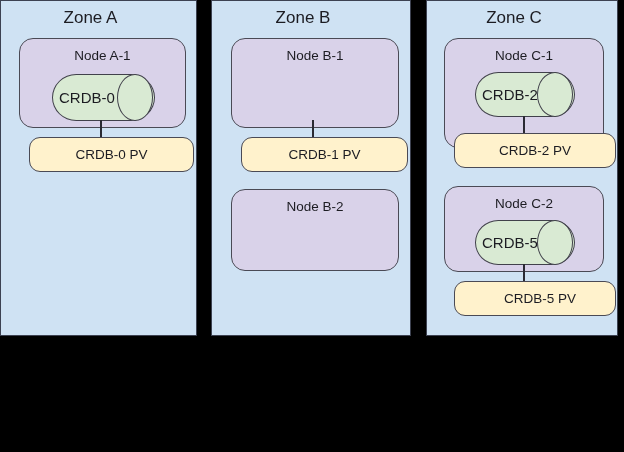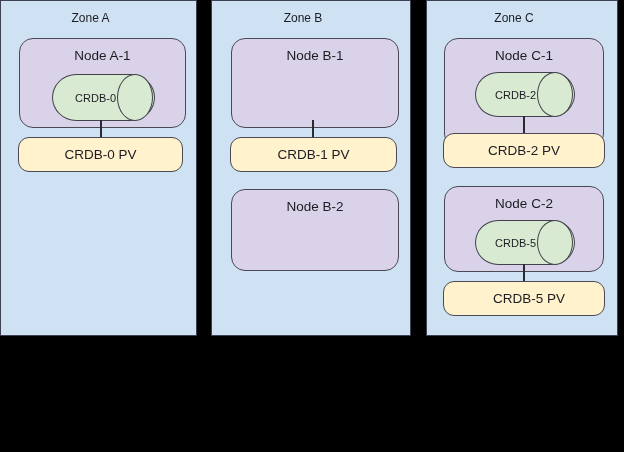--- a/index.html
+++ b/index.html
@@ -26,21 +26,21 @@
     background: #cfe2f3;
     border: 1.6px solid #3d4251;
     box-sizing: border-box;
   }
   .zone-title {
     position: absolute;
     left: 0;
     right: 16px;
     top: 9px;
     text-align: center;
-    font-size: 12px;
+    font-size: 17px;
     color: #1c1c22;
     line-height: 16px;
     white-space: nowrap;
   }
 
   
   .node {
     position: absolute;
     background: #d9d2e9;
     border: 1.3px solid #4a4a55;
@@ -77,37 +77,38 @@
     border-radius: 50%;
     background: #d9ead3;
     box-sizing: border-box;
   }
   .cylinder-label {
     position: absolute;
     left: 6px;
     right: 38px;
     top: 50%;
     transform: translateY(-50%);
-    text-align: right;
-    font-size: 11px;
+    text-align: left;
+    font-size: 15px;
     color: #1c1c22;
     line-height: 12px;
     white-space: nowrap;
   }
 
   
   .pv {
     position: absolute;
     background: #fff2cc;
     border: 1.3px solid #4a4a55;
     border-radius: 11px;
     box-sizing: border-box;
     display: flex;
     align-items: center;
     justify-content: center;
+    margin-left: 11px;
   }
   .pv-label {
     font-size: 13.5px;
     color: #1c1c22;
     line-height: 16px;
     white-space: nowrap;
   }
 
   
   .connector {

